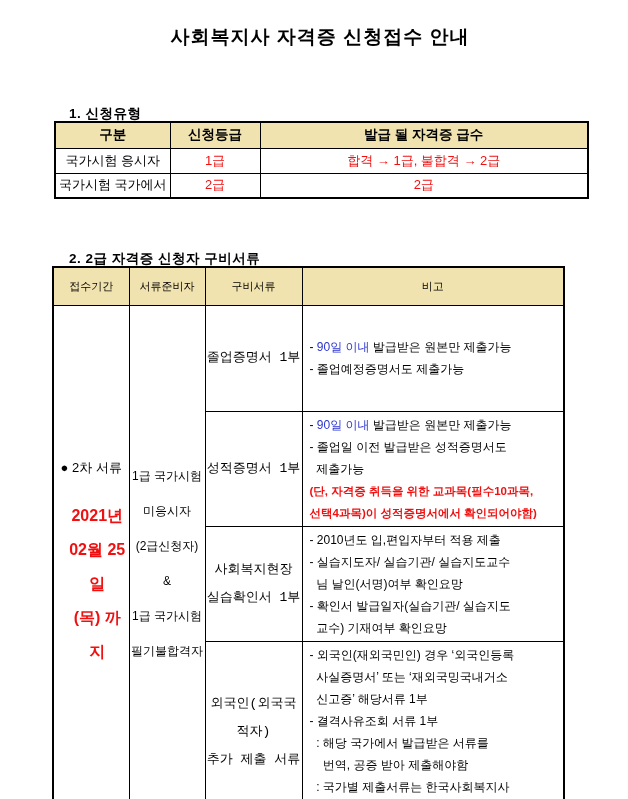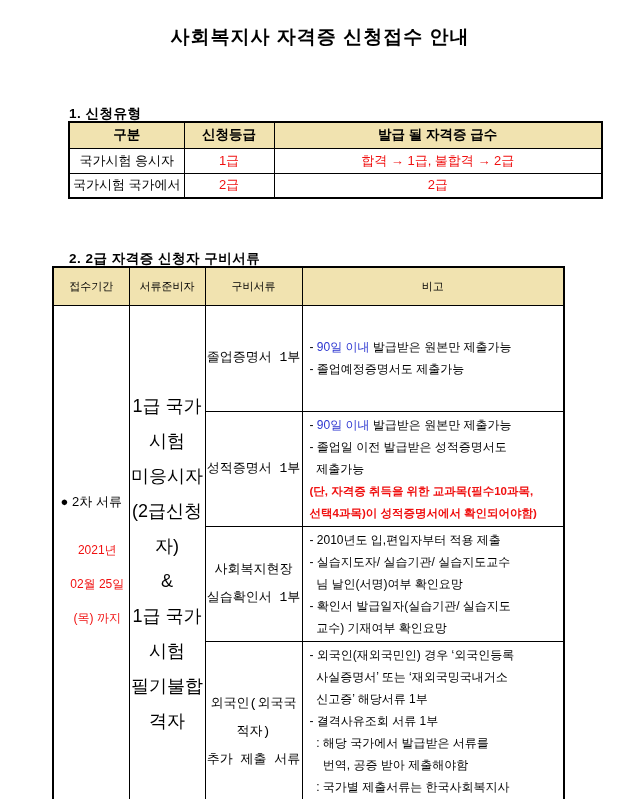--- a/index.html
+++ b/index.html
@@ -19,38 +19,38 @@
     text-align:center;font-size:19px;font-weight:bold;letter-spacing:1px;padding-left:12px;
   }
   .sec-heading{position:absolute;margin:12px;font-size:13.5px;font-weight:bold;letter-spacing:.5px;}
   .sec1{left:57px;top:93px;}
   .sec2{left:57px;top:238px;text-align:center;}
 
   table{border-collapse:collapse;table-layout:fixed;position:absolute;border:2px solid var(--border);}
   th,td{border:1px solid var(--border);overflow:hidden;}
 
   
-  .t1{left:68px;top:121px;width:533px;}
+  .t1{left:54px;top:121px;width:533px;}
   .t1 th{background:var(--header-bg);height:26px;font-size:13.5px;font-weight:bold;text-align:center;}
   .t1 td{height:25px;font-size:13px;text-align:center;}
   .cell-red{color:var(--red);}
 
   
   .t2{left:52px;top:266px;width:511px;}
   .t2 th{background:var(--header-bg);height:38px;font-size:11px;font-weight:normal;text-align:center;}
   .t2 td{vertical-align:middle;font-size:13px;}
   .t2 tr.r0{height:106px;}
   .t2 tr.r1{height:109px;}
   .t2 tr.r2{height:105px;}
   .t2 tr.r3{height:172px;}
 
   .period-cell,.preparer-cell{text-align:center;}
   .period-label{font-size:13px;margin-bottom:22px;}
-  .deadline-line{color:var(--red);font-weight:normal;font-size:12px;line-height:34px;margin-left:12px;}
-  .preparer-line{line-height:35px;font-size:18px;}
+  .deadline-line{color:var(--red);font-weight:bold;font-size:16px;line-height:34px;margin-left:12px;}
+  .preparer-line{line-height:35px;font-size:12px;}
   .doc-cell{text-align:center;}
   .doc-line{line-height:28px;font-size:13px;font-family:Liberation Mono, monospace;}
   .remarks-cell{padding:2px 4px 2px 7px;}
   .remark-line{
     font-size:12px;line-height:22px;white-space:pre-wrap;
     font-family:"Liberation Sans","DejaVu Sans",sans-serif;
   }
   .seg-blue{color:var(--blue);font-weight:normal;}
   .seg-red{color:var(--red);font-weight:bold;font-size:11.5px;}
 </style>

